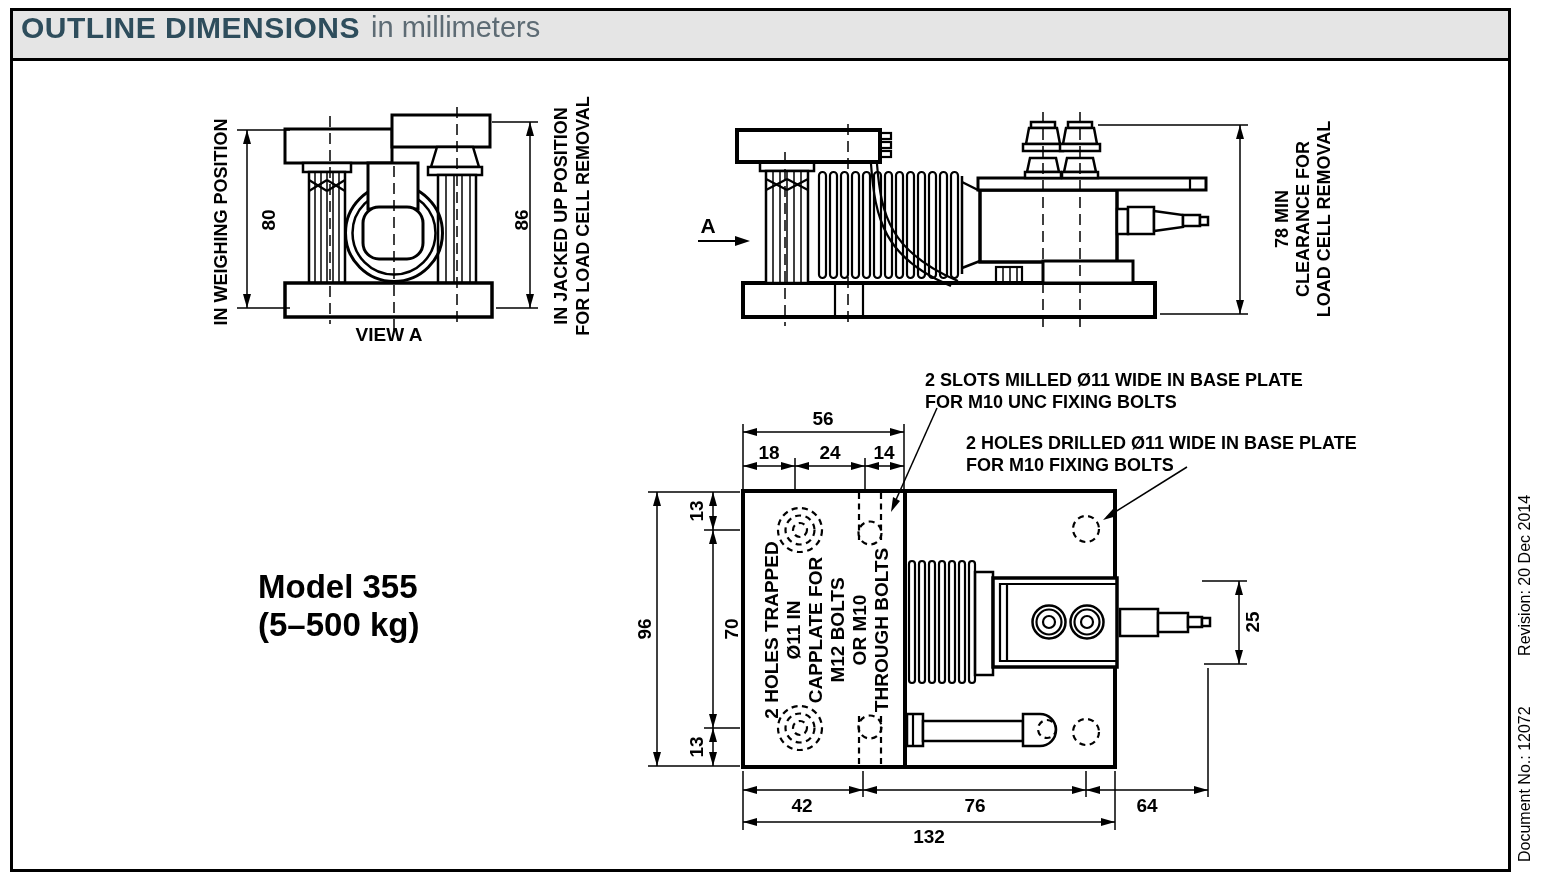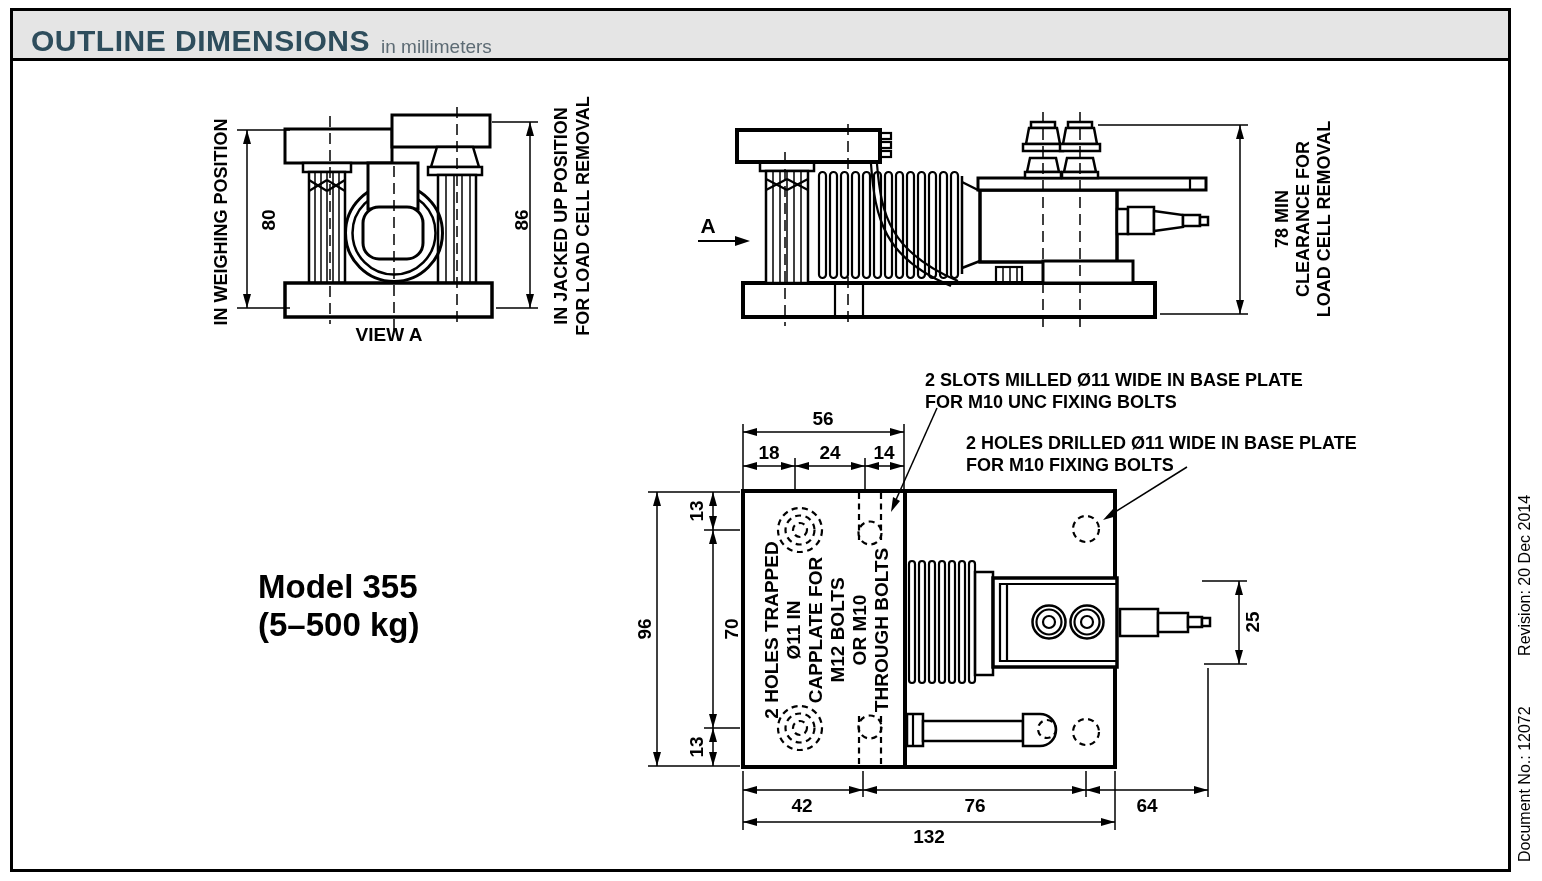--- a/index.html
+++ b/index.html
@@ -2,23 +2,23 @@
 <html><head>
 <meta charset="utf-8">
 <style>
   html,body{margin:0;padding:0;background:#fff;}
   .page{position:relative;width:1542px;height:881px;background:#fff;overflow:hidden;
         font-family:"Liberation Sans",sans-serif;}
   .frame{position:absolute;left:10px;top:8px;width:1501px;height:864px;
          border:3px solid #000;box-sizing:border-box;background:#fff;}
   .header{position:absolute;left:10px;top:8px;width:1501px;height:53px;
           background:#e5e5e5;border:3px solid #000;box-sizing:border-box;
-          display:flex;align-items:flex-end;padding-left:18px;}
+          display:flex;align-items:flex-start;padding-left:8px;}
   .header .title{font-weight:bold;font-size:30px;color:#2e4d5c;letter-spacing:.5px;}
-  .header .subtitle{font-size:19px;color:#5d6b74;margin-left:11px;font-weight:normal;}
+  .header .subtitle{font-size:29px;color:#5d6b74;margin-left:11px;font-weight:normal;}
   .docnote{position:absolute;left:1516px;top:862px;transform:rotate(-90deg);
            transform-origin:0 0;white-space:nowrap;font-size:16px;color:#000;}
   .docnote .gap{margin-left:46px;}
   svg{position:absolute;left:0;top:0;}
   svg rect,svg circle,svg line,svg path,svg polyline{fill:none;stroke:#000;}
   .s4{stroke-width:4}.s35{stroke-width:3.5}.s3{stroke-width:3}
   .s25{stroke-width:2.5}.s2{stroke-width:2.2}.s15{stroke-width:1.5}
   .fw{fill:#fff}
   .dash{stroke-dasharray:11 6}
   .dashc{stroke-dasharray:6 4.5}

